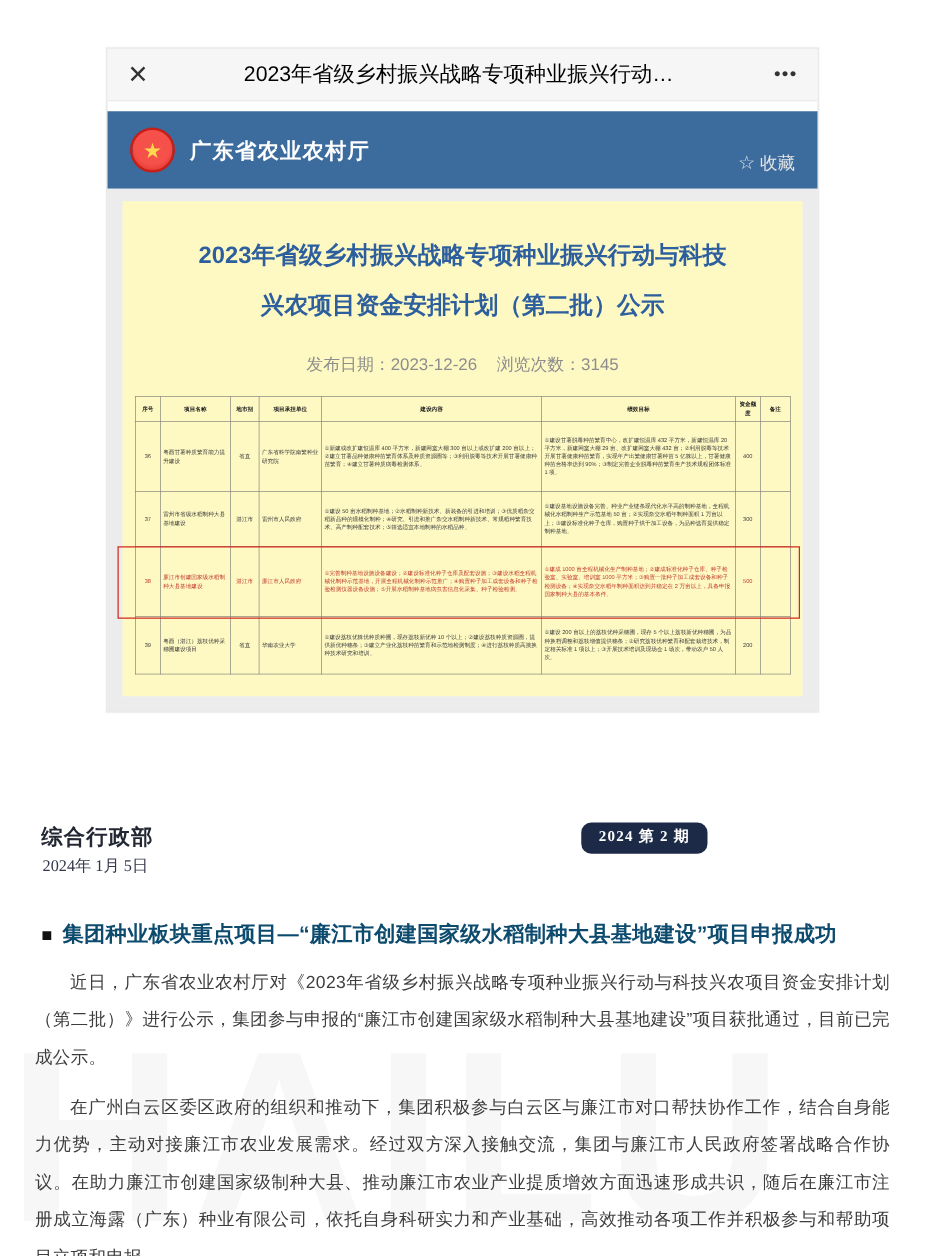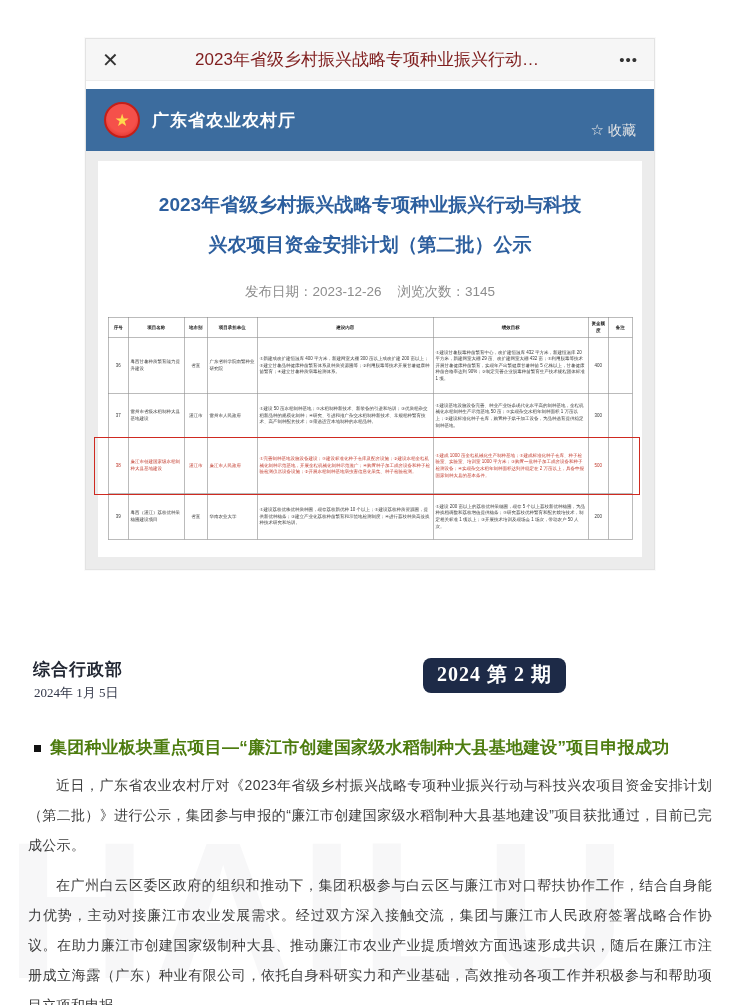--- a/index.html
+++ b/index.html
@@ -5,21 +5,21 @@
   * { margin:0; padding:0; box-sizing:border-box; }
   html,body { width:740px; height:1005px; background:#ffffff;
     font-family:"Liberation Sans","DejaVu Sans",sans-serif; overflow:hidden; position:relative; }
 
   
   .phone { position:absolute; left:85px; top:38px; width:570px; background:#fff;
     border:1px solid #e3e3e3; box-shadow:0 0 0 1px rgba(0,0,0,0.02); }
   .titlebar { height:42px; background:#f6f6f6; display:flex; align-items:center;
     padding:0 16px; border-bottom:1px solid #ececec; }
   .close-x { font-size:20px; color:#333; width:34px; cursor:pointer; }
-  .tb-title { flex:1; text-align:center; font-size:17px; color:#7f1d1d;
+  .tb-title { flex:1; text-align:center; font-size:17px; color:#000000;
     white-space:nowrap; overflow:hidden; }
   .tb-menu { font-size:15px; color:#333; letter-spacing:1px; width:40px; text-align:right; cursor:pointer; }
 
   .orgbar { height:62px; background:#3c6c9e; display:flex; align-items:center; padding:0 18px; margin-top:8px; }
   .emblem { width:36px; height:36px; border-radius:50%;
     background:radial-gradient(circle at 50% 42%, #f5504a 0 58%, #d8231d 100%);
     border:2px solid #c41f18; color:#ffd84d; font-size:17px; line-height:33px;
     text-align:center; flex:0 0 auto; }
   .org-name { color:#fff; font-size:17px; font-weight:bold; margin-left:12px; flex:1; letter-spacing:1px; }
   .fav { color:#e5e5e5; font-size:14px; cursor:pointer;margin-top:20px; }
@@ -33,21 +33,21 @@
     border-radius:50% 0 50% 50%; background:rgba(255,255,255,0.15); transform:rotate(-12deg); }
   .banner .deco3 { position:absolute; right:-50px; top:-70px; width:260px; height:160px;
     border-radius:50%; background:rgba(255,255,255,0.08); }
   .banner .deco4 { position:absolute; left:40%; bottom:-46px; width:90px; height:90px;
     border-radius:0 50% 50% 50%; background:rgba(255,255,255,0.10); transform:rotate(40deg); }
   .banner-title { position:relative; z-index:2; text-align:center; margin-top:44px;
     color:#fff; font-size:27px; font-weight:bold; letter-spacing:3px;
     text-shadow:0 1px 2px rgba(0,0,0,0.18); }
 
   .page-body { background:#ececec; padding:10px 12px 12px; }
-  .doc-card { background:#ffffff; padding:24px 0 12px; }
+  .doc-card { background:#fef9c3; padding:24px 0 12px; }
   .doc-title { color:#2d5f9e; font-size:19px; font-weight:bold; text-align:center;
     line-height:40px; padding:0 26px; }
   .doc-meta { text-align:center; color:#8d8d8d; font-size:13.5px; margin-top:18px; }
   .doc-meta span { margin:0 6px; }
 
   
   .table-zone { position:relative; width:524px; height:228px; margin:16px auto 0; }
   .scalewrap { position:absolute; left:0; top:0; width:1048px; transform:scale(0.5); transform-origin:0 0; }
   table.gov { border-collapse:collapse; width:1048px; table-layout:fixed;
     font-size:9px; color:#3a3a3a; }
@@ -62,26 +62,26 @@
     border:1.5px solid #cf2a21; z-index:3; pointer-events:none; }
 
   
   .issue-row { position:absolute; left:0; top:658px; width:596px; height:52px;padding-left:34px; }
   .dept { position:absolute; left:33px; top:0;
     font-family:"Liberation Serif","DejaVu Serif",serif; font-weight:bold;
     font-size:17px; color:#222733; letter-spacing:1px; }
   .pubdate { position:absolute; left:34px; top:26px;
     font-family:"Liberation Serif","DejaVu Serif",serif; font-size:13px; color:#33384a; }
   .issue-badge { position:absolute; right:30px; top:0; background:#1d2a47; color:#fff;
-    font-family:"Liberation Serif","DejaVu Serif",serif; font-weight:bold; font-size:20px;
+    font-family:"Liberation Serif","DejaVu Serif",serif; font-weight:bold; font-size:12px;
     padding:3px 14px 5px; border-radius:8px; letter-spacing:1px; }
 
   .article { position:absolute; left:0; top:736px; width:740px; padding:0 28px; z-index:2; }
   .headline { display:flex; align-items:flex-start; font-size:17px; font-weight:bold;
-    color:#4d7c0f; line-height:24px; letter-spacing:0.2px; }
+    color:#0c4a6e; line-height:24px; letter-spacing:0.2px; }
   .sq-bullet { width:7px; height:7px; background:#111; margin:9px 9px 0 6px; flex:0 0 auto; }
   .article p { font-size:14px; color:#3d3d3d; line-height:30px; text-indent:2em;
     margin-top:10px; letter-spacing:0.3px; text-align:justify; }
 
   .watermark { position:absolute; left:6px; top:798px; width:740px; z-index:1;
     font-size:195px; font-weight:bold; letter-spacing:6px; color:rgba(60,60,70,0.04);
     font-family:"Liberation Sans",sans-serif; pointer-events:none; white-space:nowrap; }
 </style>
 </head>
 <body>

